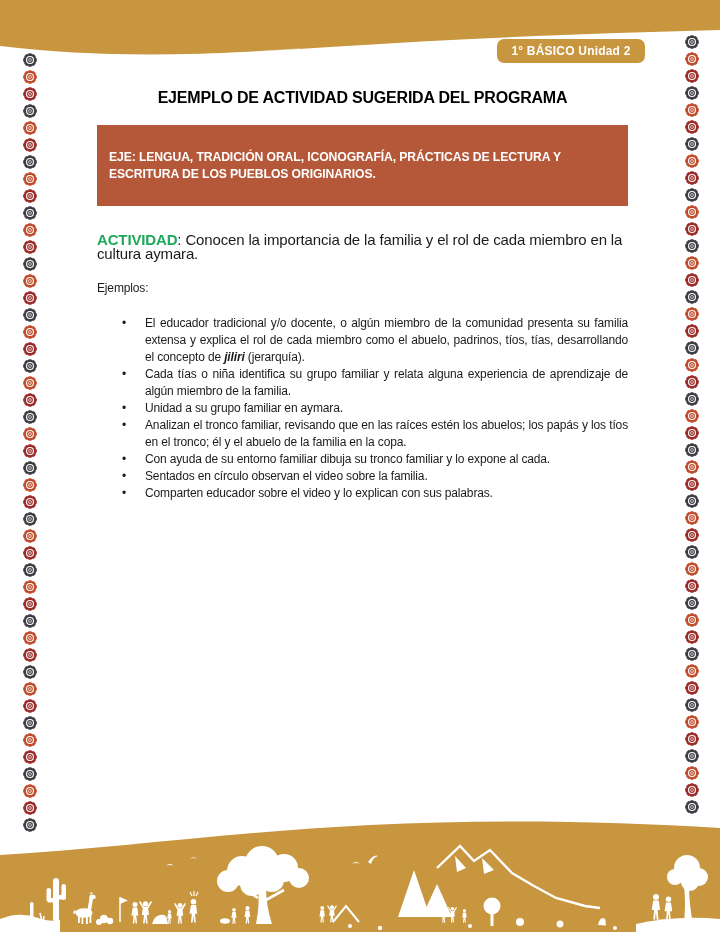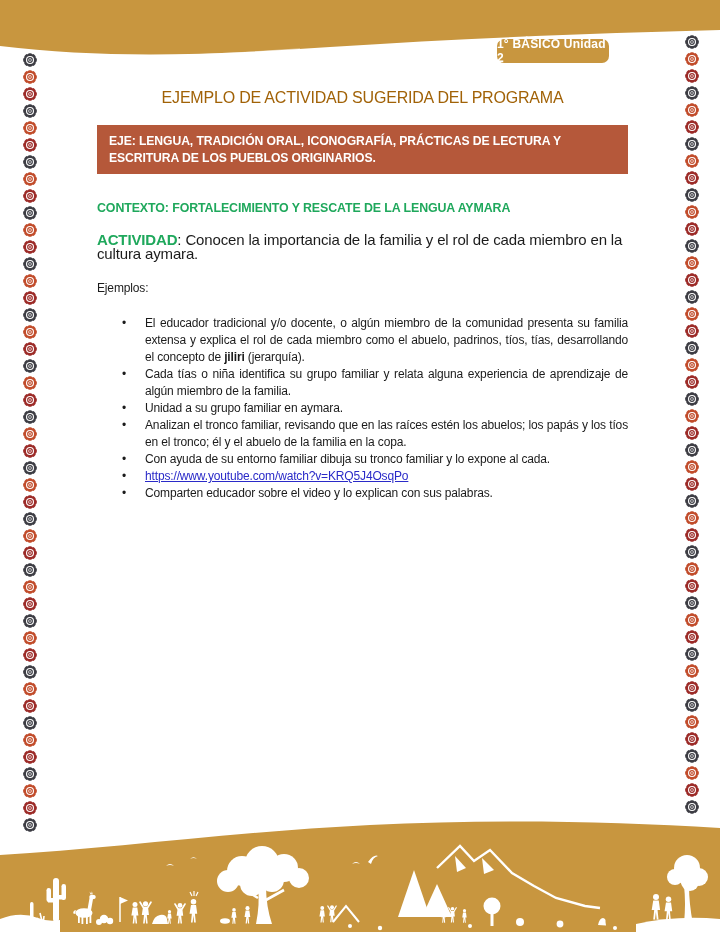--- a/index.html
+++ b/index.html
@@ -4,47 +4,47 @@
 <style>
   html,body{margin:0;padding:0;background:#ffffff;}
   .page{
     position:relative;width:720px;height:932px;background:#ffffff;overflow:hidden;
     font-family:"Liberation Sans","DejaVu Sans",sans-serif;color:var(--ink,#1b1b1b);
   }
   svg{display:block;}
   .top-band{position:absolute;left:0;top:0;}
   .bottom-band{position:absolute;left:0;top:818px;}
   .badge{
-    position:absolute;left:497px;top:39px;width:112px;height:24px;
+    position:absolute;left:497px;top:39px;width:148px;height:24px;
     background:var(--tan);border-radius:7px;display:flex;align-items:center;justify-content:center;
     color:#fff;font-size:12px;font-weight:700;letter-spacing:.2px;
   }
   .chain{position:absolute;}
   #chain-left{left:22px;top:52px;}
   #chain-right{left:684px;top:34px;}
   .content{position:absolute;left:97px;top:88px;width:531px;}
   h1.title{
     margin:0 0 17px 0;text-align:center;font-size:16px;line-height:20px;
-    font-weight:400;color:#a16207;letter-spacing:-.2px;
+    font-weight:700;color:#000000;letter-spacing:-.2px;
   }
   .eje-box{
     background:var(--terracotta);color:#fff;font-weight:700;font-size:12.2px;line-height:16.5px;
-    padding:8px 12px;margin:0 0 27px 0;letter-spacing:-.1px;
+    padding:24px 12px;margin:0 0 27px 0;letter-spacing:-.1px;
   }
   .contexto{
     margin:0 0 18px 0;color:var(--green);font-size:12.4px;font-weight:700;line-height:14px;letter-spacing:-.1px;
   }
   .actividad{margin:0 0 20px 0;font-size:15px;line-height:14px;letter-spacing:-.15px;}
   .actividad .glabel{color:var(--green);font-weight:700;}
   .ejemplos-heading{margin:0 0 20px 0;font-size:12px;line-height:14px;letter-spacing:-.15px;}
   .bullets{font-size:12px;line-height:17px;letter-spacing:-.15px;}
   .bullet{display:flex;}
   .bullet .dot{width:23px;padding-left:25px;flex:none;text-align:left;}
   .bullet .txt{flex:1;text-align:justify;}
-  .bold{font-weight:700;}
+  .bold{font-weight:700;font-style:italic;}
   a.yt-link{color:var(--link);text-decoration:underline;display:inline-block;}
   .link-line{display:block;}
 </style>
 </head>
 <body>
 
 <div class="page" style="--tan: #C8963F; --terracotta: #B5583A; --green: #1FA85C; --link: #2A2AC8; --ink: #1B1B1B;">
 
   <svg width="0" height="0" style="position:absolute" aria-hidden="true">
     <defs>
@@ -179,21 +179,20 @@
       <use href="#rosette" x="0" y="765" width="16" height="16" style="color: rgb(61, 61, 68);"></use>
     </svg>
 
   <main class="content">
     <h1 class="title">EJEMPLO DE ACTIVIDAD SUGERIDA DEL PROGRAMA</h1>
 
     <div class="eje-box">
       <span>EJE: LENGUA, TRADICIÓN ORAL, ICONOGRAFÍA, PRÁCTICAS DE LECTURA Y ESCRITURA DE LOS PUEBLOS ORIGINARIOS.</span>
     </div>
 
-    <h2 class="contexto">CONTEXTO: FORTALECIMIENTO Y RESCATE DE LA LENGUA AYMARA</h2>
 
     <p class="actividad"><span class="glabel">ACTIVIDAD</span><span>: </span><span>Conocen la importancia de la familia y el rol de cada miembro en la cultura aymara.</span></p>
 
     <p class="ejemplos-heading">Ejemplos:</p>
 
     <div class="bullets">
 
       <div class="bullet">
         <span class="dot">•</span>
         <div class="txt"><span>El educador tradicional y/o docente, o algún miembro de la comunidad presenta su familia extensa y explica el rol de cada miembro como el abuelo, padrinos, tíos, tías, desarrollando el concepto de </span><span class="bold">jiliri</span><span> (jerarquía).</span></div>
@@ -215,21 +214,21 @@
       </div>
 
       <div class="bullet">
         <span class="dot">•</span>
         <div class="txt">Con ayuda de su entorno familiar dibuja su tronco familiar y lo expone al cada.</div>
       </div>
 
       <div class="bullet">
         <span class="dot">•</span>
         <div class="txt">
-          <span class="link-line"><a class="yt-link" href="#">https://www.youtube.com/watch?v=KRQ5J4OsqPo</a></span>
+          <span>Sentados en círculo observan el video sobre la familia.</span>
         </div>
       </div>
 
       <div class="bullet">
         <span class="dot">•</span>
         <div class="txt">Comparten educador sobre el video y lo explican con sus palabras.</div>
       </div>
 
     </div>
   </main>

